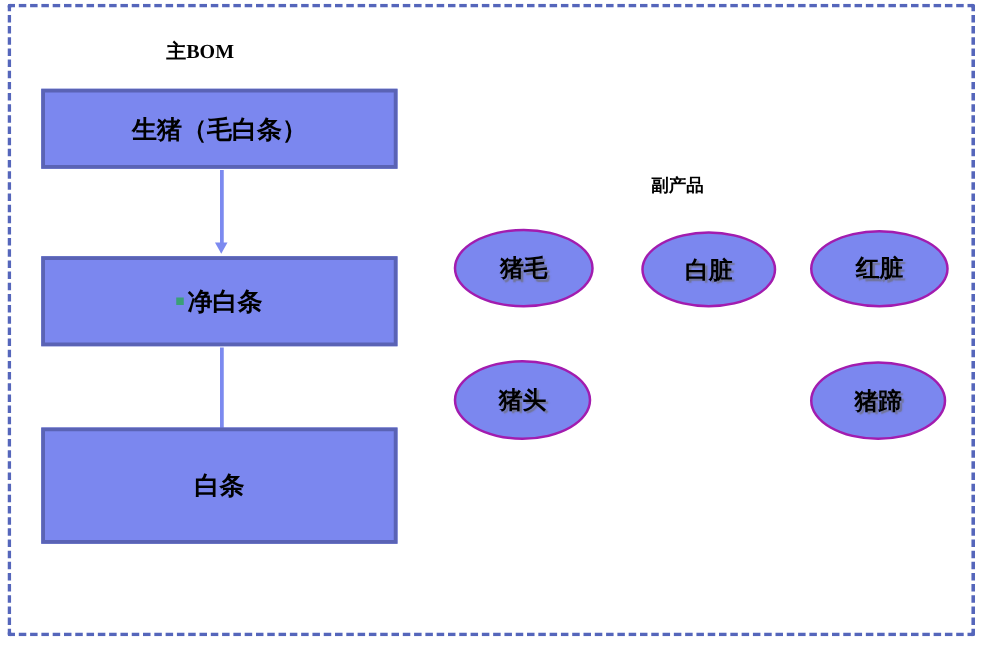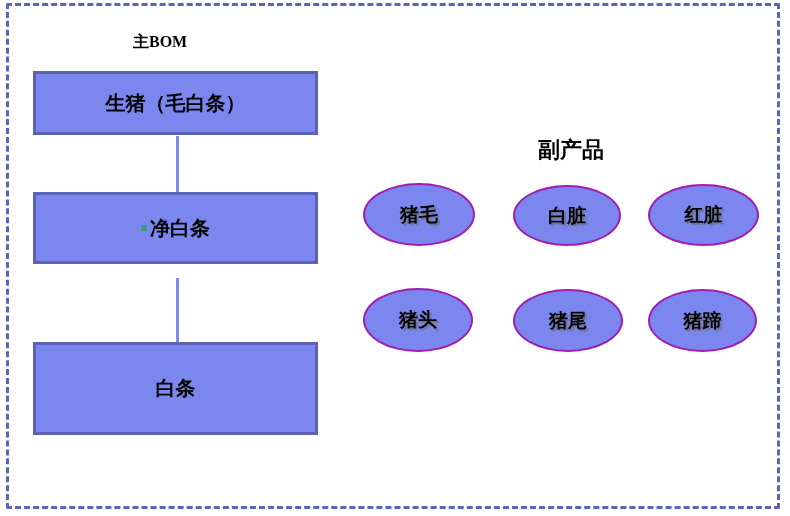--- a/index.html
+++ b/index.html
@@ -26,37 +26,37 @@
   }
   .section-title {
     position: absolute;
     color: #000000;
     font-weight: bold;
     font-size: 16px;
     line-height: 22px;
     white-space: nowrap;
   }
   .main-title  { left: 133px; top: 31px; }
-  .sub-title   { left: 538px; top: 139px; font-size: 22px; text-align: center; }
+  .sub-title   { left: 521px; top: 139px; font-size: 14px; text-align: center; }
   .node {
     position: absolute;
     left: 33px;
     width: 279px;
     background: #7b87ef;
     border: 3px solid #5a63b5;
     display: flex;
     align-items: center;
     justify-content: center;
     color: #000000;
     font-weight: bold;
     font-size: 20px;
     white-space: nowrap;
   }
   .node-1 { top: 71px;  height: 58px; align-items: center; }
-  .node-2 { top: 192px; height: 66px; }
+  .node-2 { top: 205px; height: 66px; }
   .node-3 { top: 342px; height: 87px; }
   .bullet {
     display: inline-block;
     width: 6px;
     height: 6px;
     background: #3aa077;
     margin-right: 3px;
   }
   .arrow {
     position: absolute;
@@ -144,20 +144,17 @@
   </div>
   <div class="ellipse e2">
     <span>白脏</span>
   </div>
   <div class="ellipse e3">
     <span>红脏</span>
   </div>
   <div class="ellipse e4">
     <span>猪头</span>
   </div>
-  <div class="ellipse e5">
-    <span>猪尾</span>
-  </div>
   <div class="ellipse e6">
     <span>猪蹄</span>
   </div>
 
 </div>
 
 </body></html>

